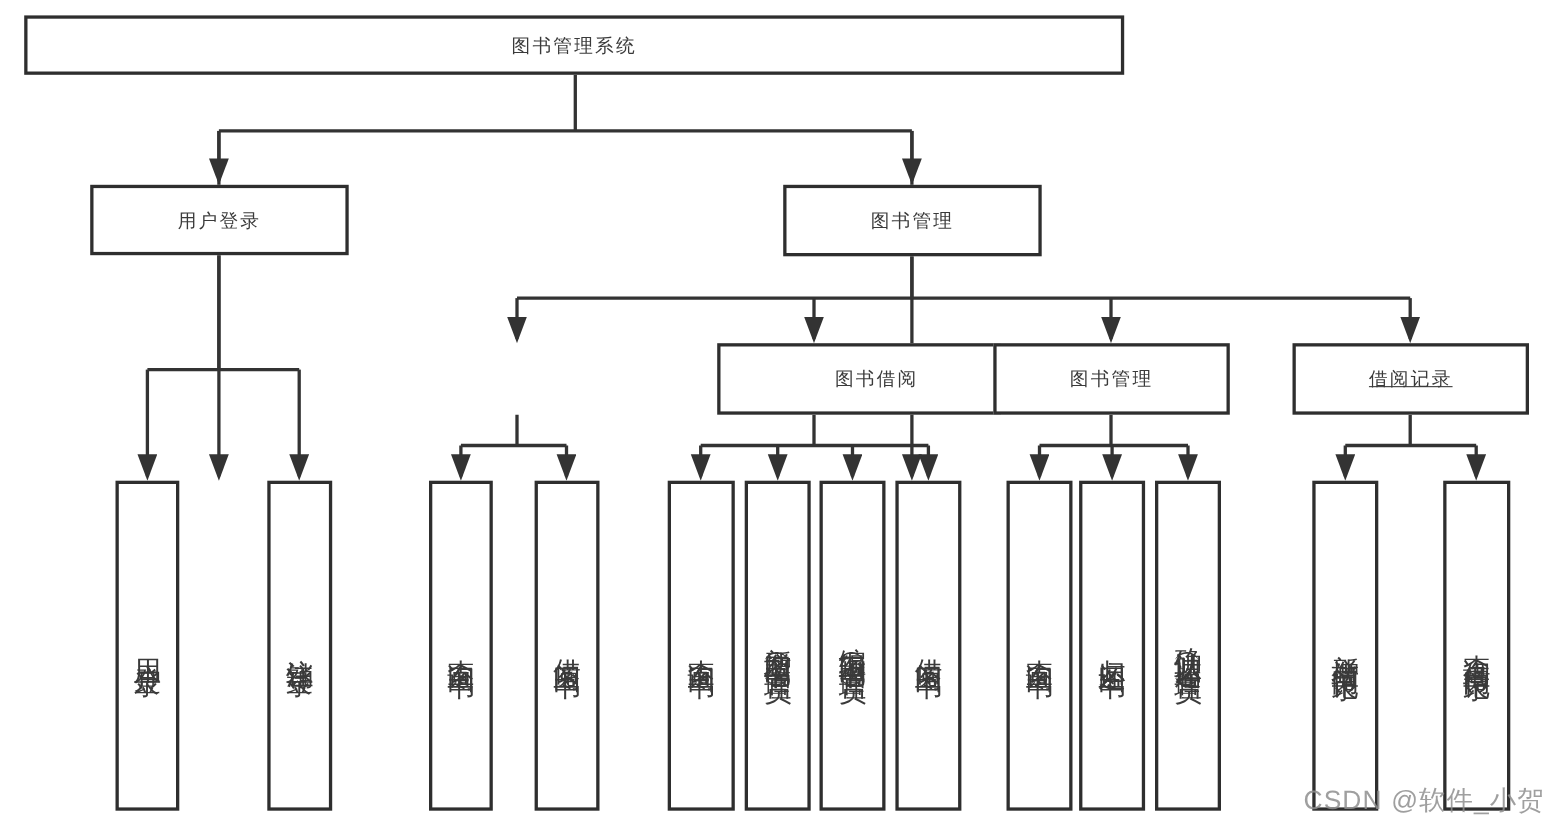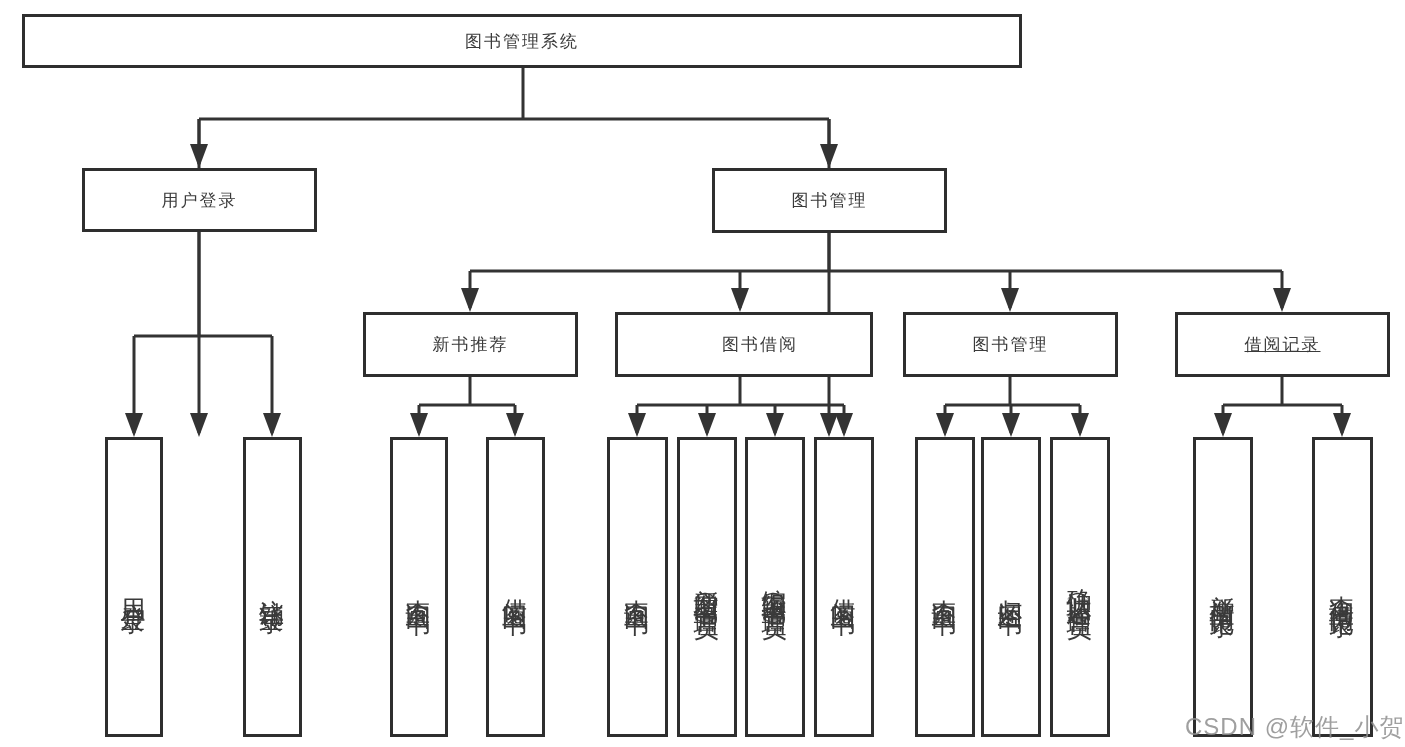--- a/index.html
+++ b/index.html
@@ -19,21 +19,21 @@
   }
   .watermark{
     position:absolute;left:1185px;top:711px;z-index:6;
     font-size:24px;letter-spacing:1px;color:#8f8f8f;opacity:.85;white-space:nowrap;
   }
   
   .p-root{left:22px;top:14px;width:1000px;height:54px;}
   .p-user-login{left:82px;top:168px;width:235px;height:64px;}
   .p-book-mgmt{left:712px;top:168px;width:235px;height:65px;}
   .p-new-book-rec{left:363px;top:312px;width:215px;height:65px;}
-  .p-book-borrow{left:615px;top:312px;width:258px;height:65px;padding-left:32px;}
+  .p-book-borrow{left:652px;top:312px;width:258px;height:65px;padding-left:32px;}
   .p-current-borrow{left:903px;top:312px;width:215px;height:65px;}
   .p-borrow-record{left:1175px;top:312px;width:215px;height:65px;text-decoration:underline;}
   .p-login{left:105px;top:437px;width:58px;height:300px;}
   .p-logout{left:243px;top:437px;width:59px;height:300px;}
   .p-rec-query{left:390px;top:437px;width:58px;height:300px;}
   .p-rec-borrow{left:486px;top:437px;width:59px;height:300px;}
   .p-bb-query{left:607px;top:437px;width:61px;height:300px;}
   .p-bb-add{left:677px;top:437px;width:60px;height:300px;}
   .p-bb-edit{left:745px;top:437px;width:60px;height:300px;}
   .p-bb-borrow{left:814px;top:437px;width:60px;height:300px;}
@@ -86,21 +86,20 @@
       <path d="M1223 405 V433"></path>
       <path d="M1342 405 V433"></path>
     </g>
   </svg>
 
   <div class="node p-root">图书管理系统</div>
 
   <div class="node p-user-login">用户登录</div>
   <div class="node p-book-mgmt">图书管理</div>
 
-  <div class="node p-new-book-rec">新书推荐</div>
   <div class="node p-book-borrow">图书借阅</div>
   <div class="node p-current-borrow">图书管理</div>
   <div class="node p-borrow-record">借阅记录</div>
 
   <div class="node vnode p-login">用户登录</div>
   <div class="node vnode p-logout">注销登录</div>
 
   <div class="node vnode p-rec-query">查询图书</div>
   <div class="node vnode p-rec-borrow">借阅图书</div>
 

